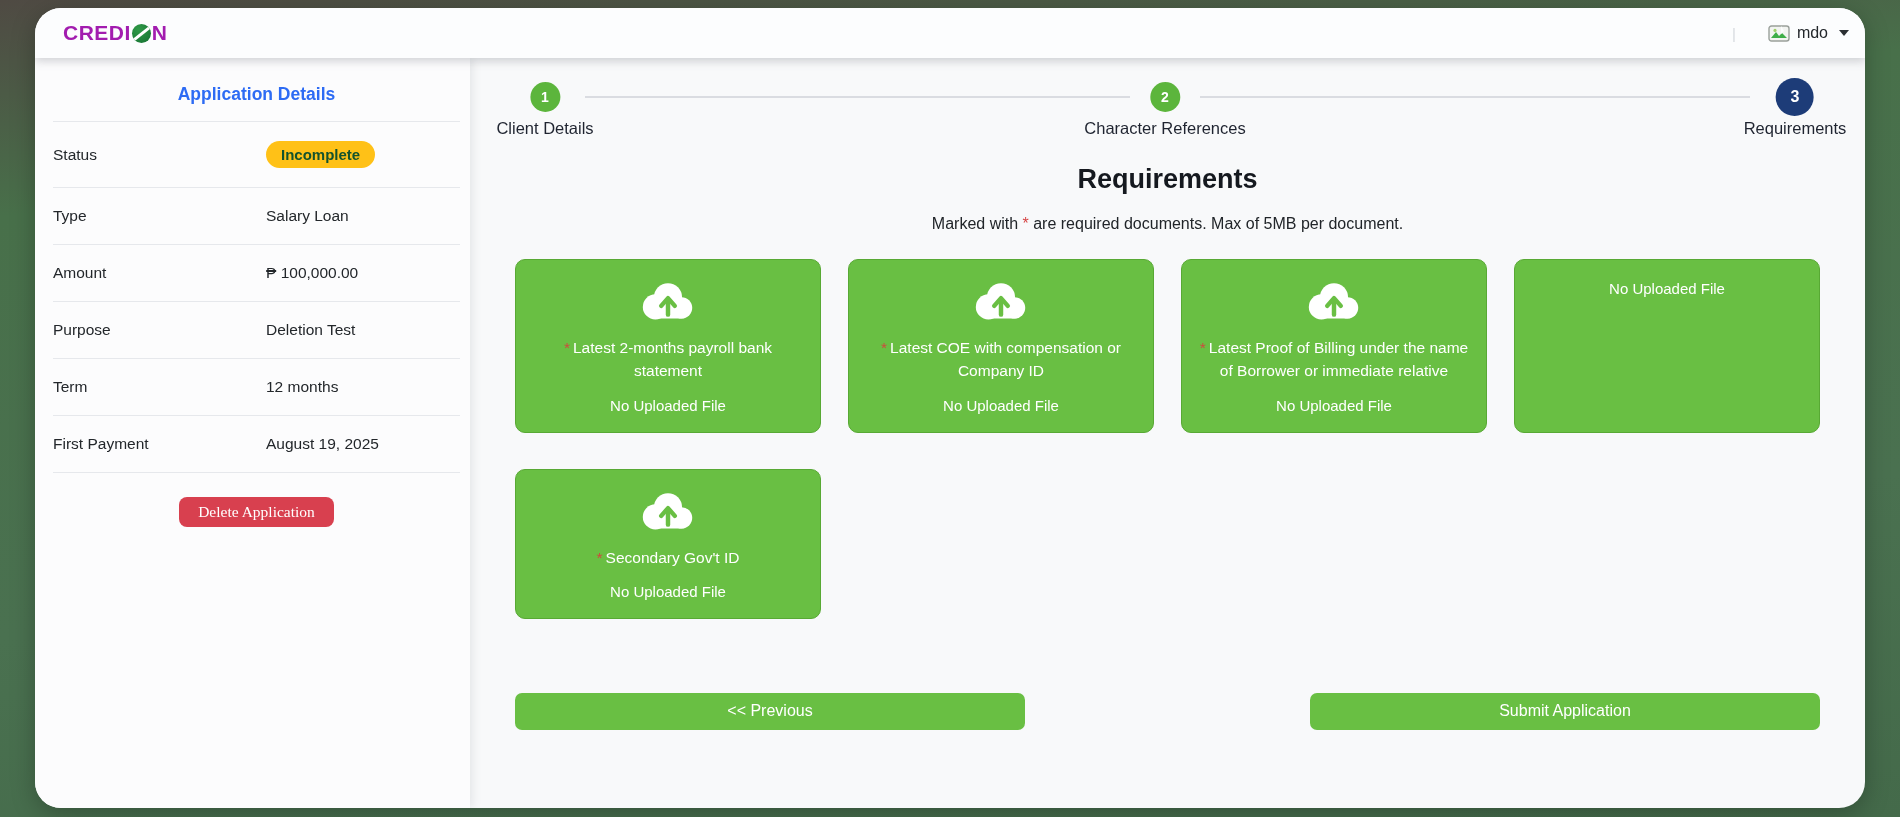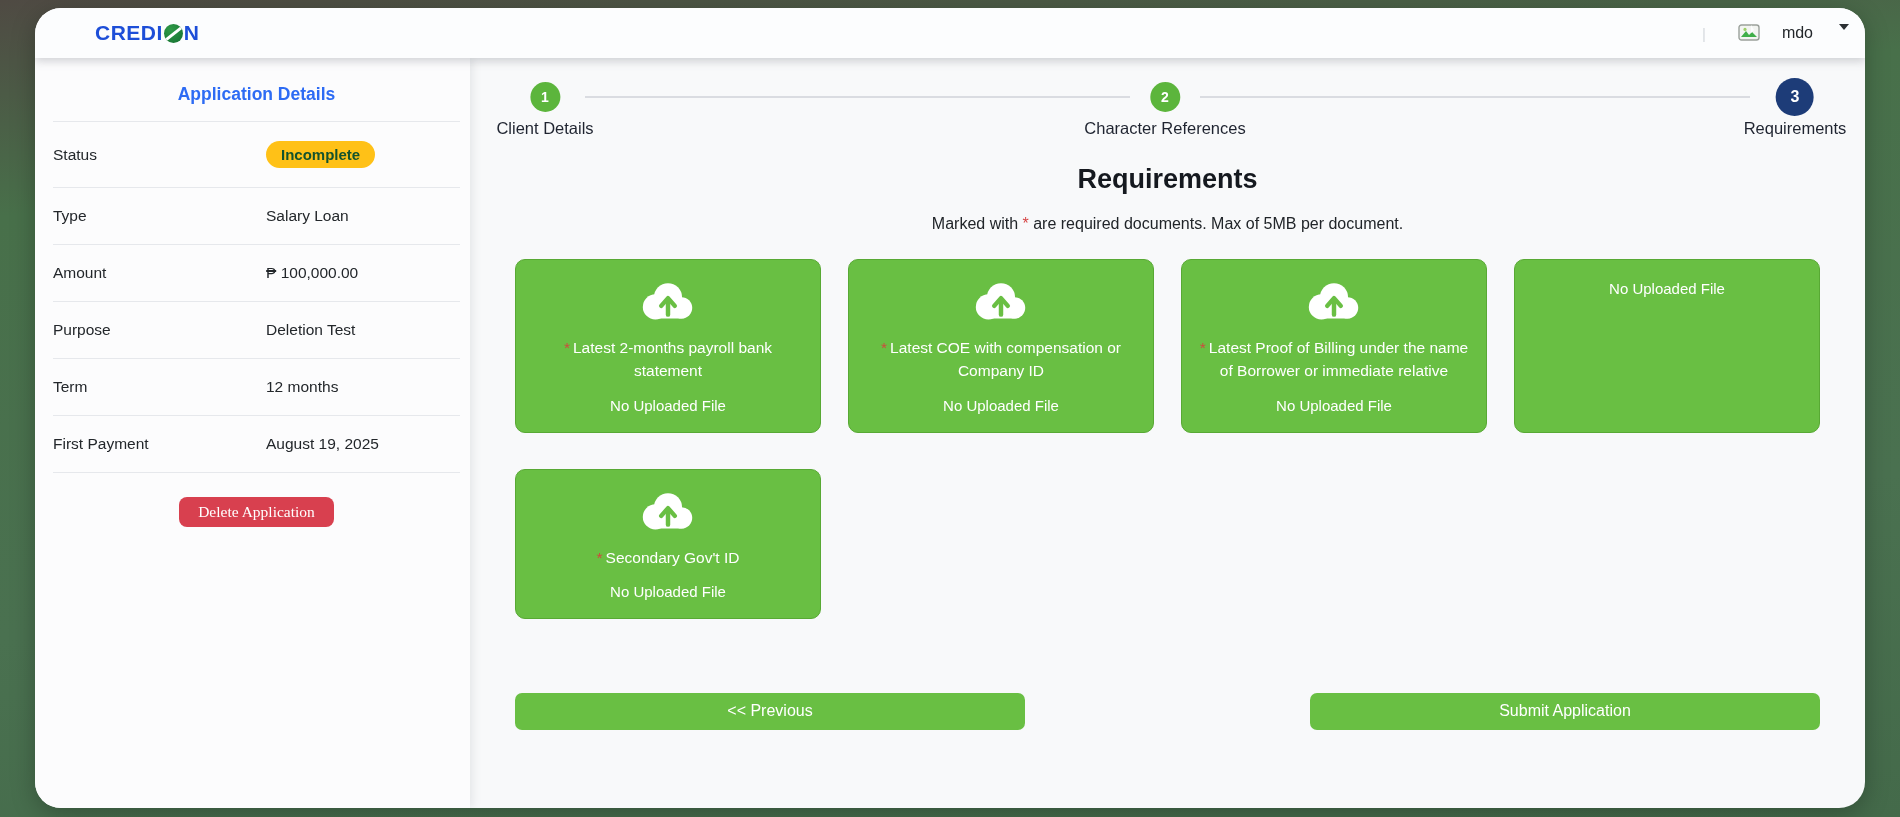--- a/index.html
+++ b/index.html
@@ -16,31 +16,31 @@
     box-shadow: 0 6px 24px rgba(0,0,0,.25);
     display: flex; flex-direction: column;
   }
   
   .navbar {
     height: 50px; flex: 0 0 50px; background: #fcfdfe;
     display: flex; align-items: center; justify-content: space-between;
     padding: 0 16px 0 28px; position: relative; z-index: 10;
     box-shadow: 0 3px 9px rgba(90,95,105,.28);
   }
-  .brand { display:flex; align-items:center; font-size:21px; font-weight:800; letter-spacing:.5px; color:#1d4ed8;margin-left:32px; }
+  .brand { display:flex; align-items:center; font-size:21px; font-weight:800; letter-spacing:.5px; color:#a21caf; }
   .logo-o {
     display:inline-block; width:19px; height:19px; border-radius:50%;
     background: radial-gradient(circle at 35% 30%, #2f9a47, #146f31);
     position: relative; margin: 0 1px; overflow:hidden;
   }
   .logo-o::after {
     content:""; position:absolute; left:-3px; top:8px; width:26px; height:3.2px;
     background:#fff; transform: rotate(-38deg);
   }
-  .user-menu { display:flex; align-items:flex-start; gap:22px; cursor:pointer;padding-left:22px; }
+  .user-menu { display:flex; align-items:center; gap:7px; cursor:pointer;padding-left:22px; }
   .nav-divider { color:#d6d9de; font-size:15px; margin-right:10px; }
   .user-name { font-size:16px; color:#23272b; }
   .caret { width:0; height:0; border-left:5px solid transparent; border-right:5px solid transparent; border-top:6px solid #2b2f33; margin-left:4px; }
   
   .body-row { flex:1; display:flex; min-height:0; }
   .sidebar {
     width: 435px; flex: 0 0 435px; background:#fcfcfd;
     box-shadow: 3px 0 8px rgba(120,125,135,.14);
     padding: 26px 10px 0 18px; position:relative; z-index:5;
   }

